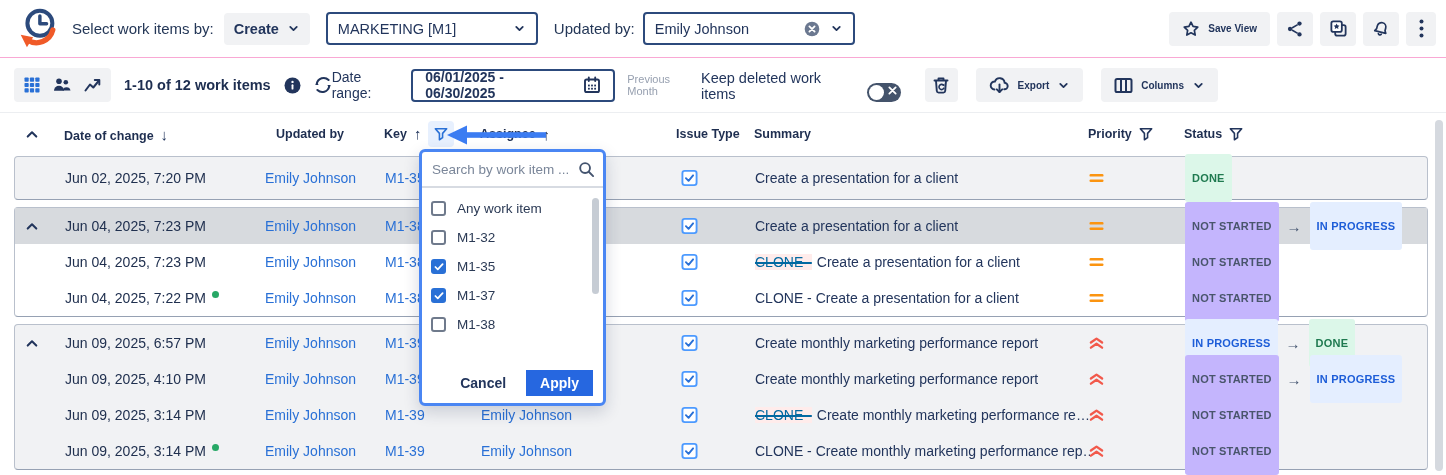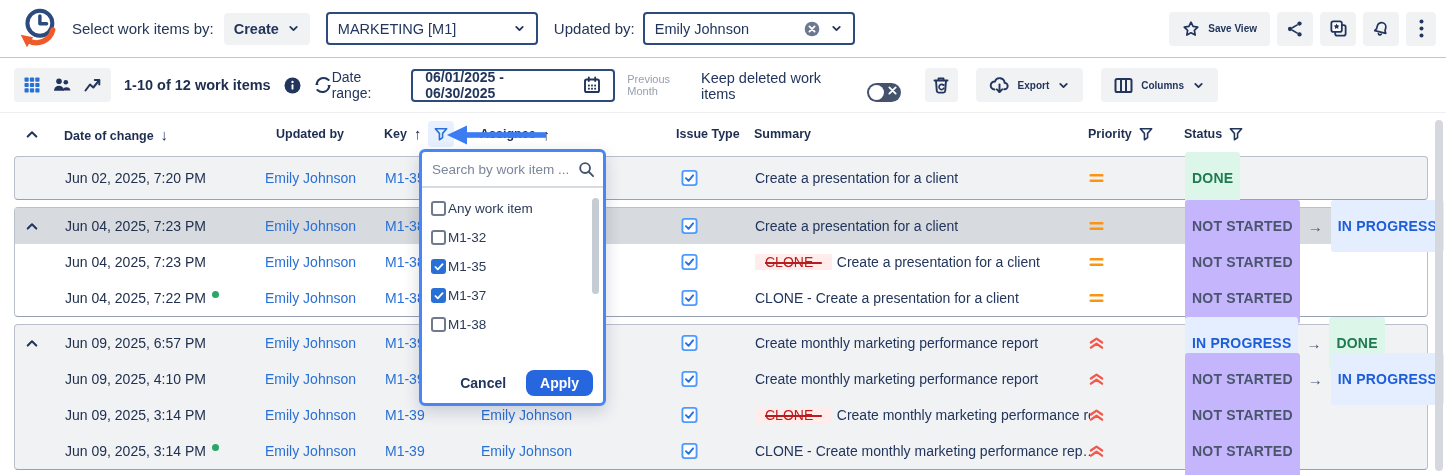--- a/index.html
+++ b/index.html
@@ -84,47 +84,47 @@
   .c-date  { left:50px;  color:#20304f; }
   .c-upd   { left:250px; color:#2970d6; }
   .c-key   { left:370px; color:#2970d6; }
   .c-asg   { left:466px; color:#2970d6; }
   .c-type  { left:666px; }
   .c-sum   { left:740px; color:#22355c; max-width:335px; overflow:hidden; }
   .c-pri   { left:1074px; }
   .c-sta   { left:1170px; display:flex; align-items:center; gap:8px; }
   .dot { display:inline-block; width:7px; height:7px; border-radius:50%; background:#27a866; margin-left:6px; margin-bottom:5px; }
   .asg-new { background:#d9f8e7; color:#1f7a50; padding:2px 4px; border-radius:2px; }
-  .clone { color:#b91c1c; background:#ffeceb; padding:1px 10px; border-radius:2px; margin-right:5px;
+  .clone { color:#0369a1; background:#ffeceb; padding:1px 0; border-radius:2px; margin-right:5px;
            text-decoration:line-through; text-decoration-thickness:2px; }
-  .badge { font-size:14px; font-weight:700; letter-spacing:.2px; padding:18px 7px; border-radius:3px; }
+  .badge { font-size:11px; font-weight:700; letter-spacing:.2px; padding:18px 7px; border-radius:3px; }
   .b-done { color:#1f7a50; background:#dcf7e9; }
   .b-ns   { color:#49556c; background:#c4b5fd; }
   .b-ip   { color:#1d5dd8; background:#e4eeff; }
   .arrow-sep { color:#44546f; font-size:15px; font-weight:400; }
 
   
   .popup { position:absolute; left:419px; top:149px; width:187px; height:257px; z-index:50;
            background:#fff; border:3px solid #4a86f3; border-radius:6px;
            box-shadow:0 6px 16px rgba(20,40,80,.18); }
   .popup-search { height:36px; border-bottom:2px solid #d7dbe2; display:flex; align-items:center; padding:0 8px; gap:6px; }
   .popup-search input { border:none; outline:none; flex:1; min-width:0; font-size:13.5px; color:#22355c;
                         font-family:"Liberation Sans", sans-serif; background:transparent; }
   .popup-search input::placeholder { color:#7a8699; }
   .popup-list { padding:6px 6px 0 9px; }
-  .pop-item { height:29px; display:flex; align-items:center; gap:2px; cursor:pointer; }
+  .pop-item { height:29px; display:flex; align-items:center; gap:11px; cursor:pointer; }
   .pop-item .lab { font-size:13.5px; color:#2b3a55; }
   .cb { width:15px; height:15px; border-radius:3px; flex:0 0 15px; }
   .cb--off { border:2px solid #6f7a8c; background:#fff; }
   .cb--on { background:#2970d6; display:flex; align-items:center; justify-content:center; }
   .popup-thumb { position:absolute; right:4px; top:46px; width:7px; height:96px; border-radius:4px; background:#c6ccd4; }
   .popup-footer { position:absolute; right:10px; bottom:7px; display:flex; align-items:center; gap:14px; }
   .btn-cancel { font-size:14px; font-weight:700; color:#22355c; background:none; border:none; cursor:pointer;
                 font-family:"Liberation Sans", sans-serif; }
-  .btn-apply { font-size:14px; font-weight:700; color:#fff; background:#2667e0; border:none; border-radius:8px;
+  .btn-apply { font-size:14px; font-weight:700; color:#fff; background:#2667e0; border:none; border-radius:0;
                padding:5px 14px; cursor:pointer; font-family:"Liberation Sans", sans-serif; }
 
   .page-scrollbar { position:absolute; right:3px; top:120px; height:351px; width:8px; border-radius:4px;
                     background:#d5d9df; z-index:70; }
 </style>
 </head>
 <body>
 
 <div class="topbar">
   <span class="logo">

